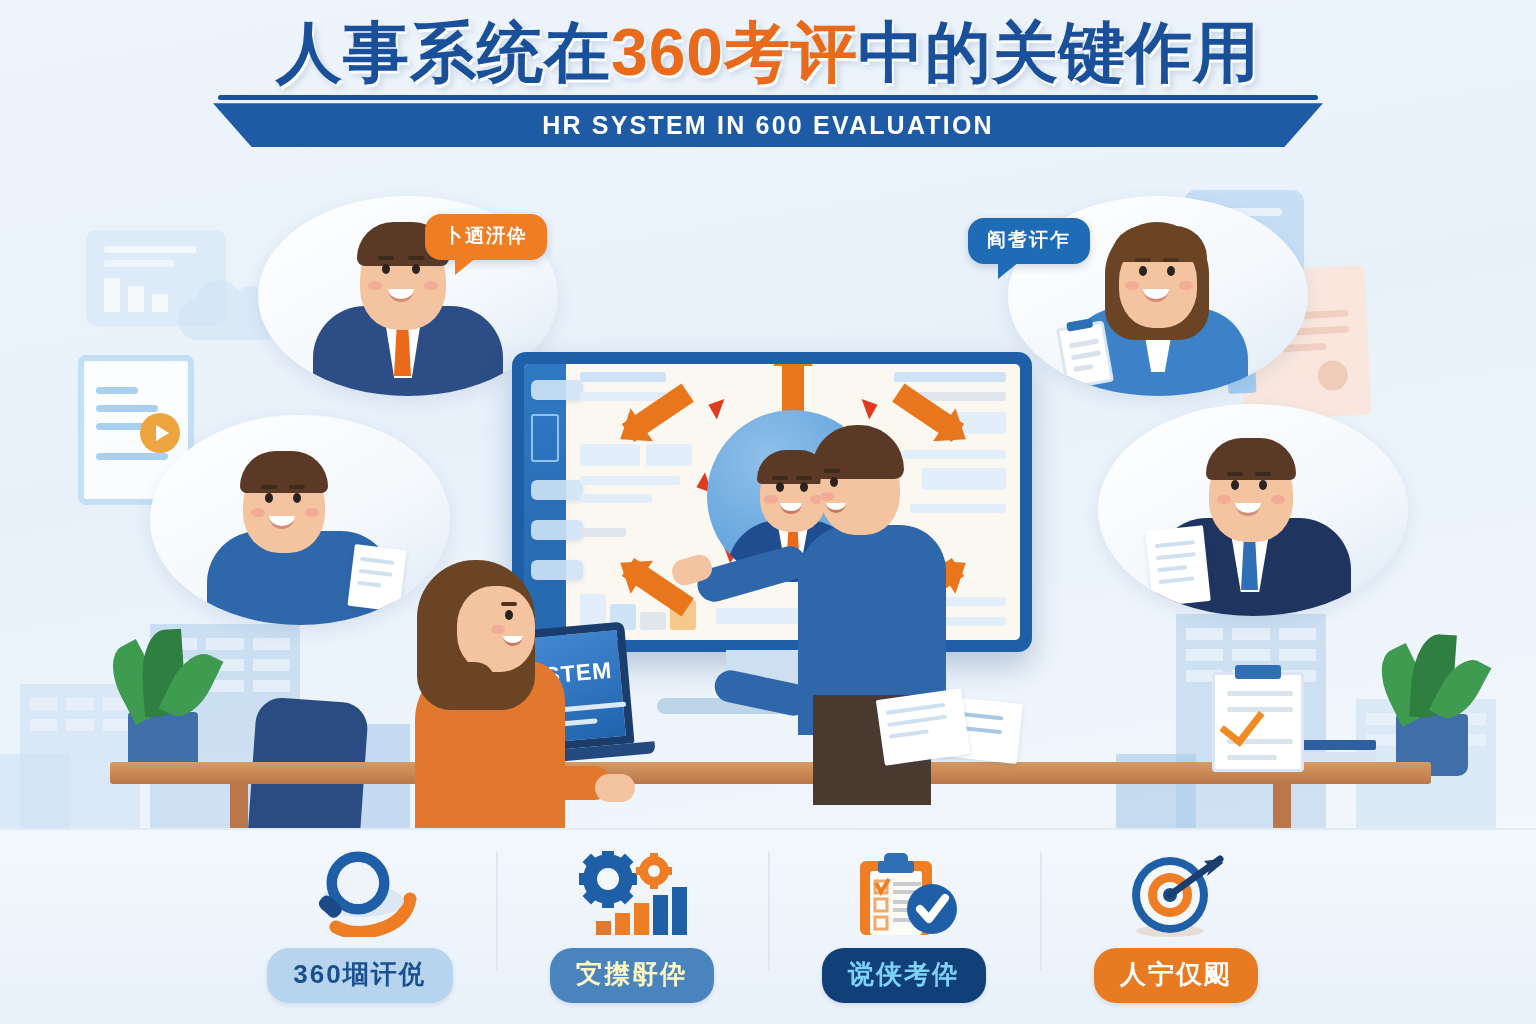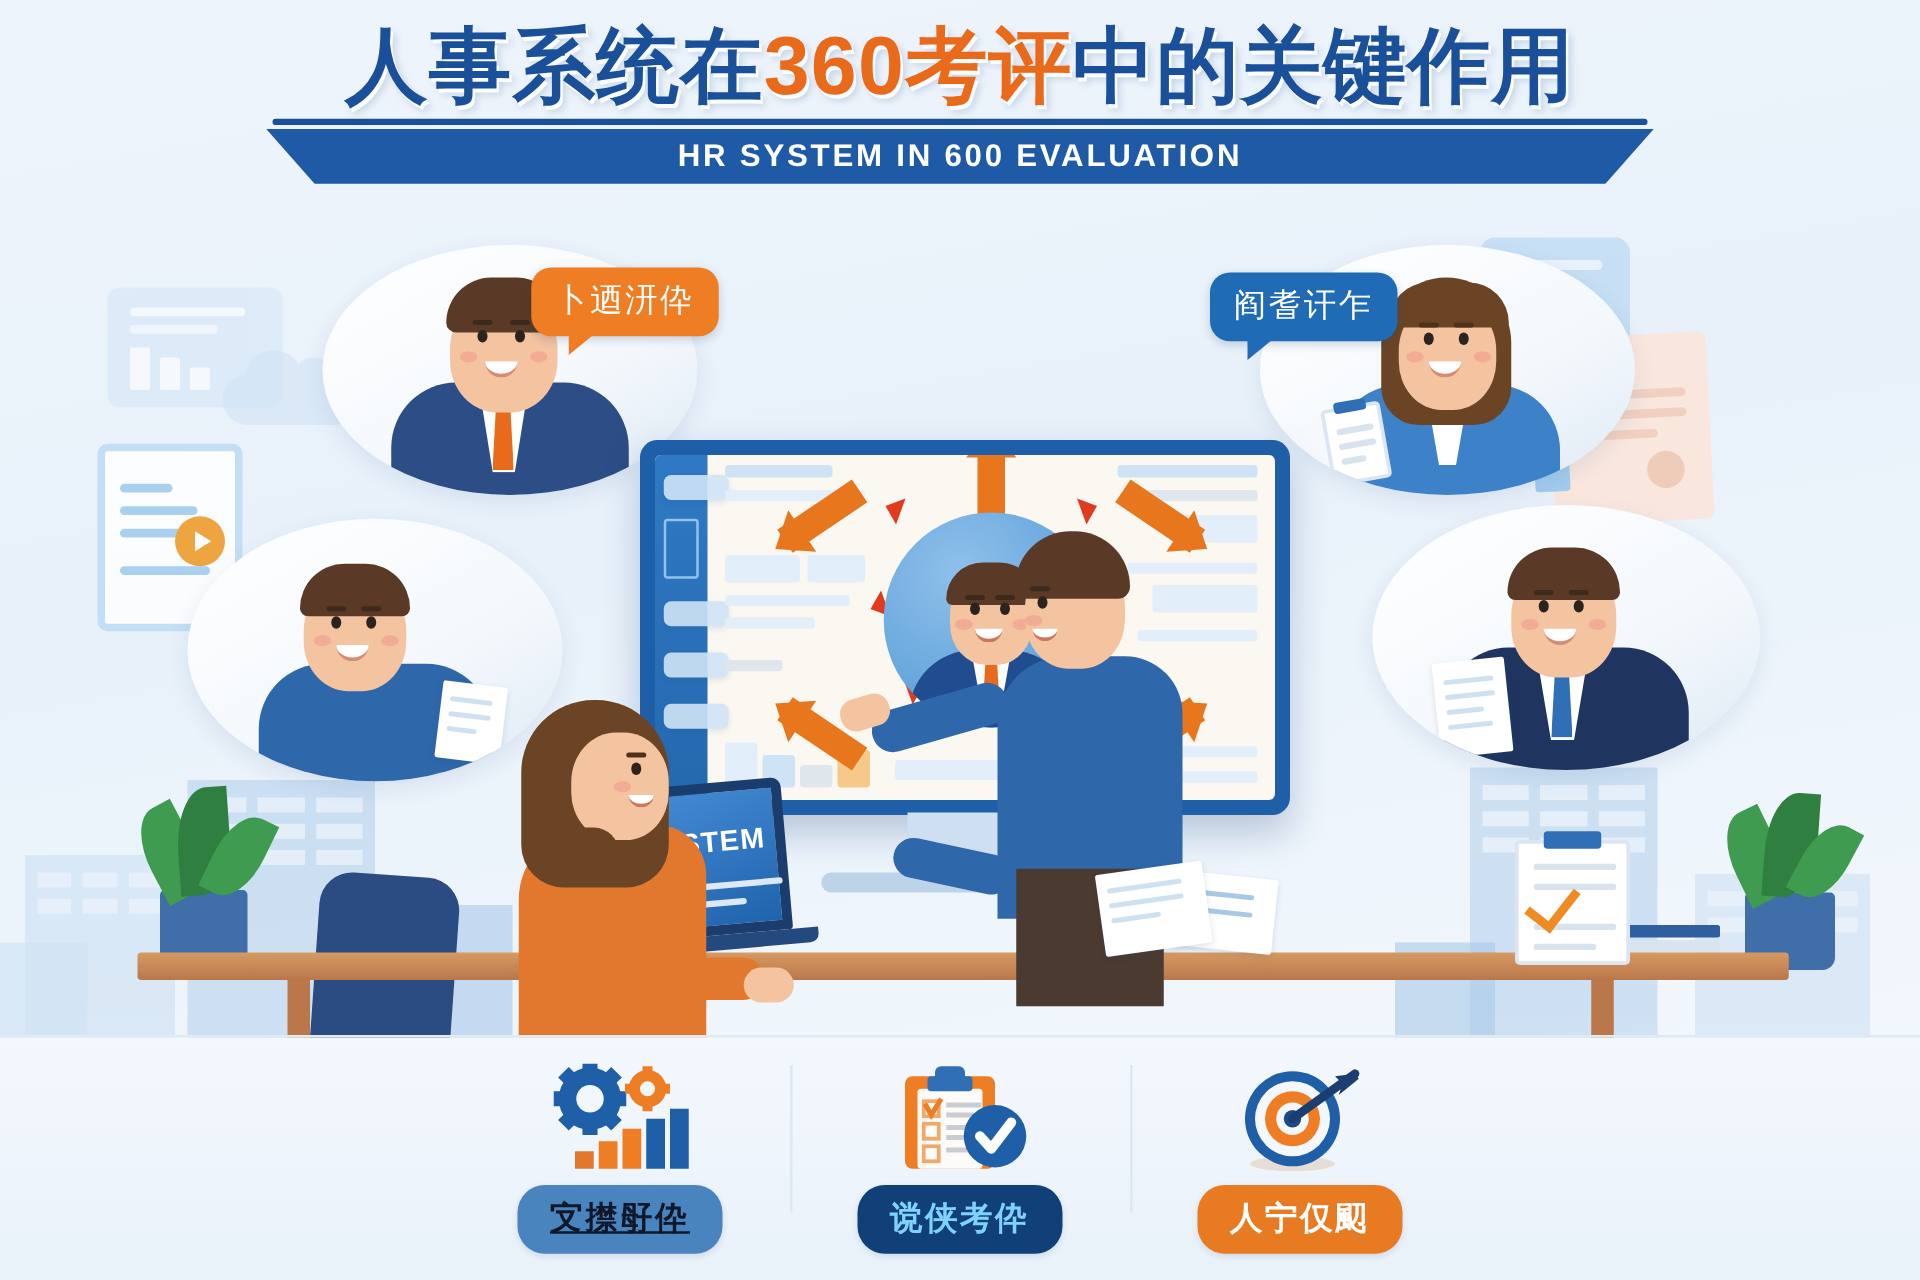--- a/index.html
+++ b/index.html
@@ -106,21 +106,21 @@
   .p-shirt{ position:absolute; background:#fff; }
   .p-tie  { position:absolute; background:#ea6a1c; }
   .p-eye  { position:absolute; width:8px;height:10px;background:#2b2320;border-radius:50%;}
   .p-brow { position:absolute; width:16px;height:4px;background:#3d2a1c;border-radius:3px;}
   .p-smile{ position:absolute; width:26px;height:13px;border-bottom:4px solid #fff; border-radius:0 0 26px 26px; background:#fff; }
   .p-cheek{ position:absolute; width:14px;height:9px;background:#f2a392;border-radius:50%;opacity:.75;}
 
   
   .badge {
     position: absolute; padding: 9px 19px 11px; border-radius: 16px;
-    color: #fff; font-size: 26px; font-weight: 400; letter-spacing: 2px;
+    color: #fff; font-size: 19px; font-weight: 700; letter-spacing: 2px;
     white-space: nowrap; z-index: 45;
     box-shadow: 0 3px 8px rgba(30,60,110,.20);
   }
   .badge:after {
     content:""; position:absolute; left: 30px; bottom: -15px;
     border-left: 0 solid transparent; border-right: 22px solid transparent;
     border-top: 18px solid currentColor;
   }
   .badge.orange { background: #ee7d23; color:#ee7d23; }
   .badge.blue   { background: #1f6bb5; color:#1f6bb5; }
@@ -209,21 +209,21 @@
   .feat + .feat:before {
     content:""; position:absolute; left:0; top: 22px; width:2px; height: 118px; background:#dde8f3;
   }
   .feat-icon { height: 96px; display:flex; align-items:center; justify-content:center; }
   .pill {
     display:inline-block; margin-top: 6px; padding: 9px 26px 11px; border-radius: 22px;
     font-size: 26px; font-weight: 800; letter-spacing: 2px; white-space: nowrap;
     box-shadow: 0 2px 5px rgba(40,80,140,.14);
   }
   .pill.p1 { background:#b6d4ee; color:#1a4f8f; }
-  .pill.p2 { background:#4a84bf; color:#0f172a;text-decoration:underline; }
+  .pill.p2 { background:#4a84bf; color:#fef9c3; }
   .pill.p3 { background:#113f78; color:#7dd3fc; }
   .pill.p4 { background:#e87a22; color:#ffffff; }
 </style>
 </head>
 <body>
 
 <div id="stage">
 
   <div class="bg-layer">
     <div class="skyline">
@@ -571,20 +571,32 @@
     <div class="leaf" style="width:36px;height:66px;left:46px;top:-58px;transform:rotate(28deg);"></div>
   </div>
 
   <div class="desk">
     <div class="desk-leg" style="left:120px;"></div>
     <div class="desk-leg" style="right:140px;"></div>
   </div>
 
   <div class="bottom-bar">
 
+    <div class="feat">
+      <div class="feat-icon">
+        <svg width="120" height="86" viewBox="0 0 120 86" aria-hidden="true">
+          <path d="M36 76 q18 10 44 2 q26 -8 30 -30" fill="none" stroke="#ee7d23" stroke-width="13" stroke-linecap="round"></path>
+          <ellipse cx="62" cy="50" rx="42" ry="16" fill="#dbe7f2"></ellipse>
+          <circle cx="58" cy="32" r="26" fill="none" stroke="#1f5fa8" stroke-width="11"></circle>
+          <circle cx="58" cy="32" r="21" fill="#eef4fa"></circle>
+          <rect x="18" y="48" width="24" height="15" rx="6" transform="rotate(42 30 56)" fill="#1b4a86"></rect>
+        </svg>
+      </div>
+      <div class="pill p1">360堌讦侻</div>
+    </div>
 
     <div class="feat">
       <div class="feat-icon">
         <svg width="120" height="86" viewBox="0 0 120 86" aria-hidden="true">
           <g fill="#1f5fa8">
             <circle cx="36" cy="28" r="25"></circle>
             <g>
               <rect x="30" y="-1" width="12" height="12"></rect>
                 <rect x="30" y="45" width="12" height="12"></rect>
               <rect x="7" y="22" width="12" height="12"></rect>

